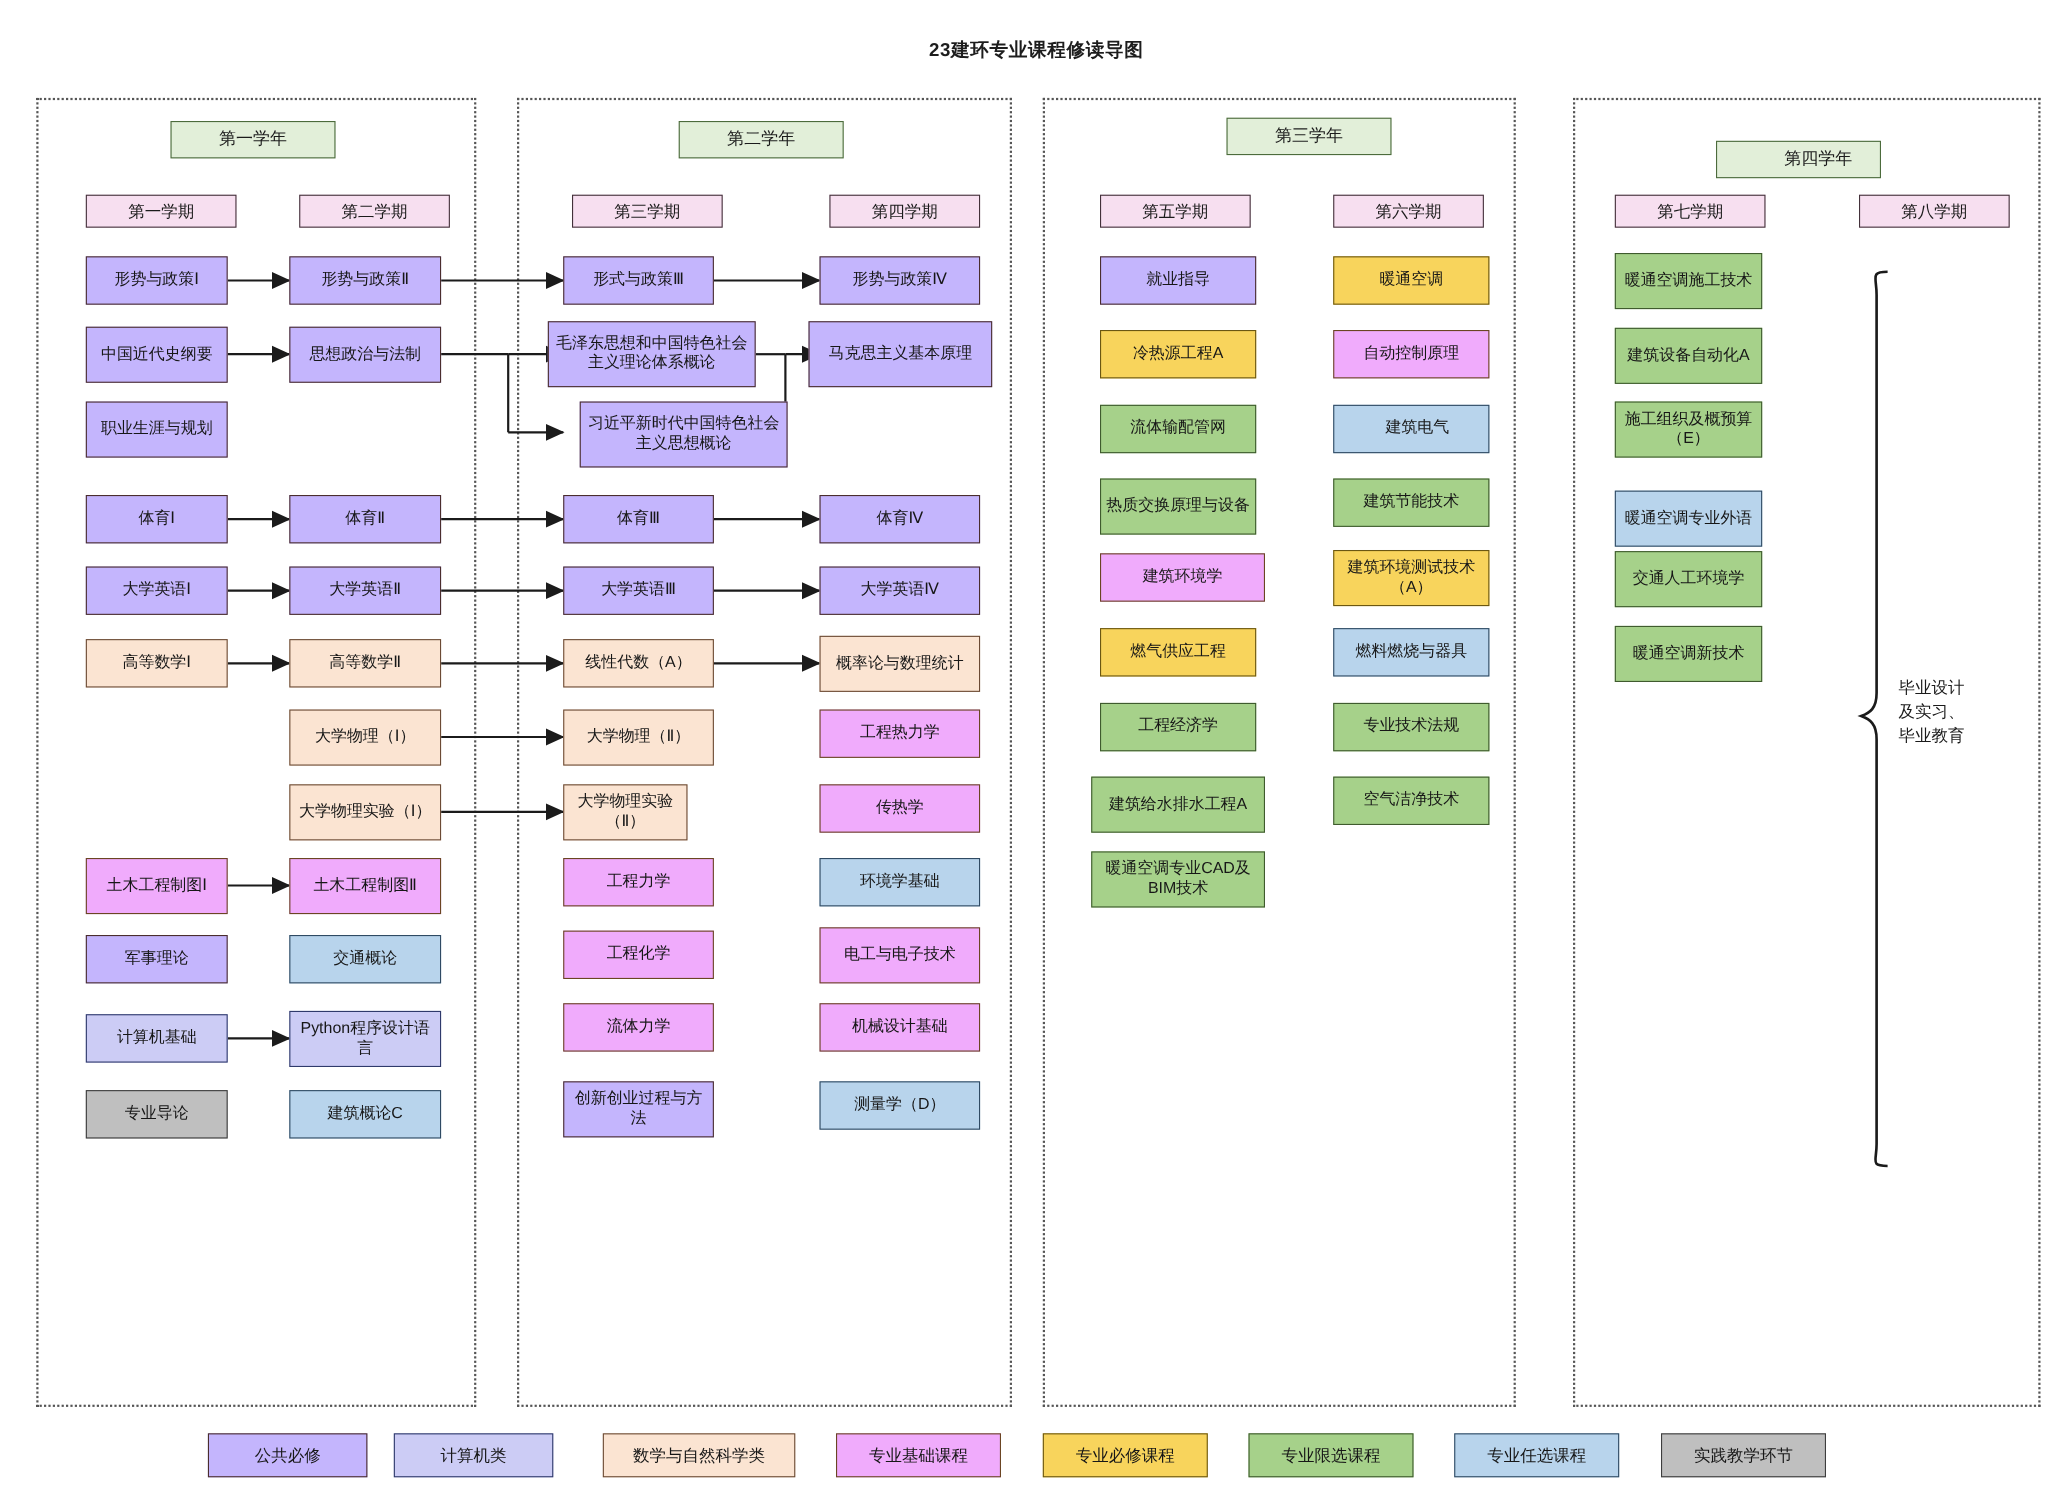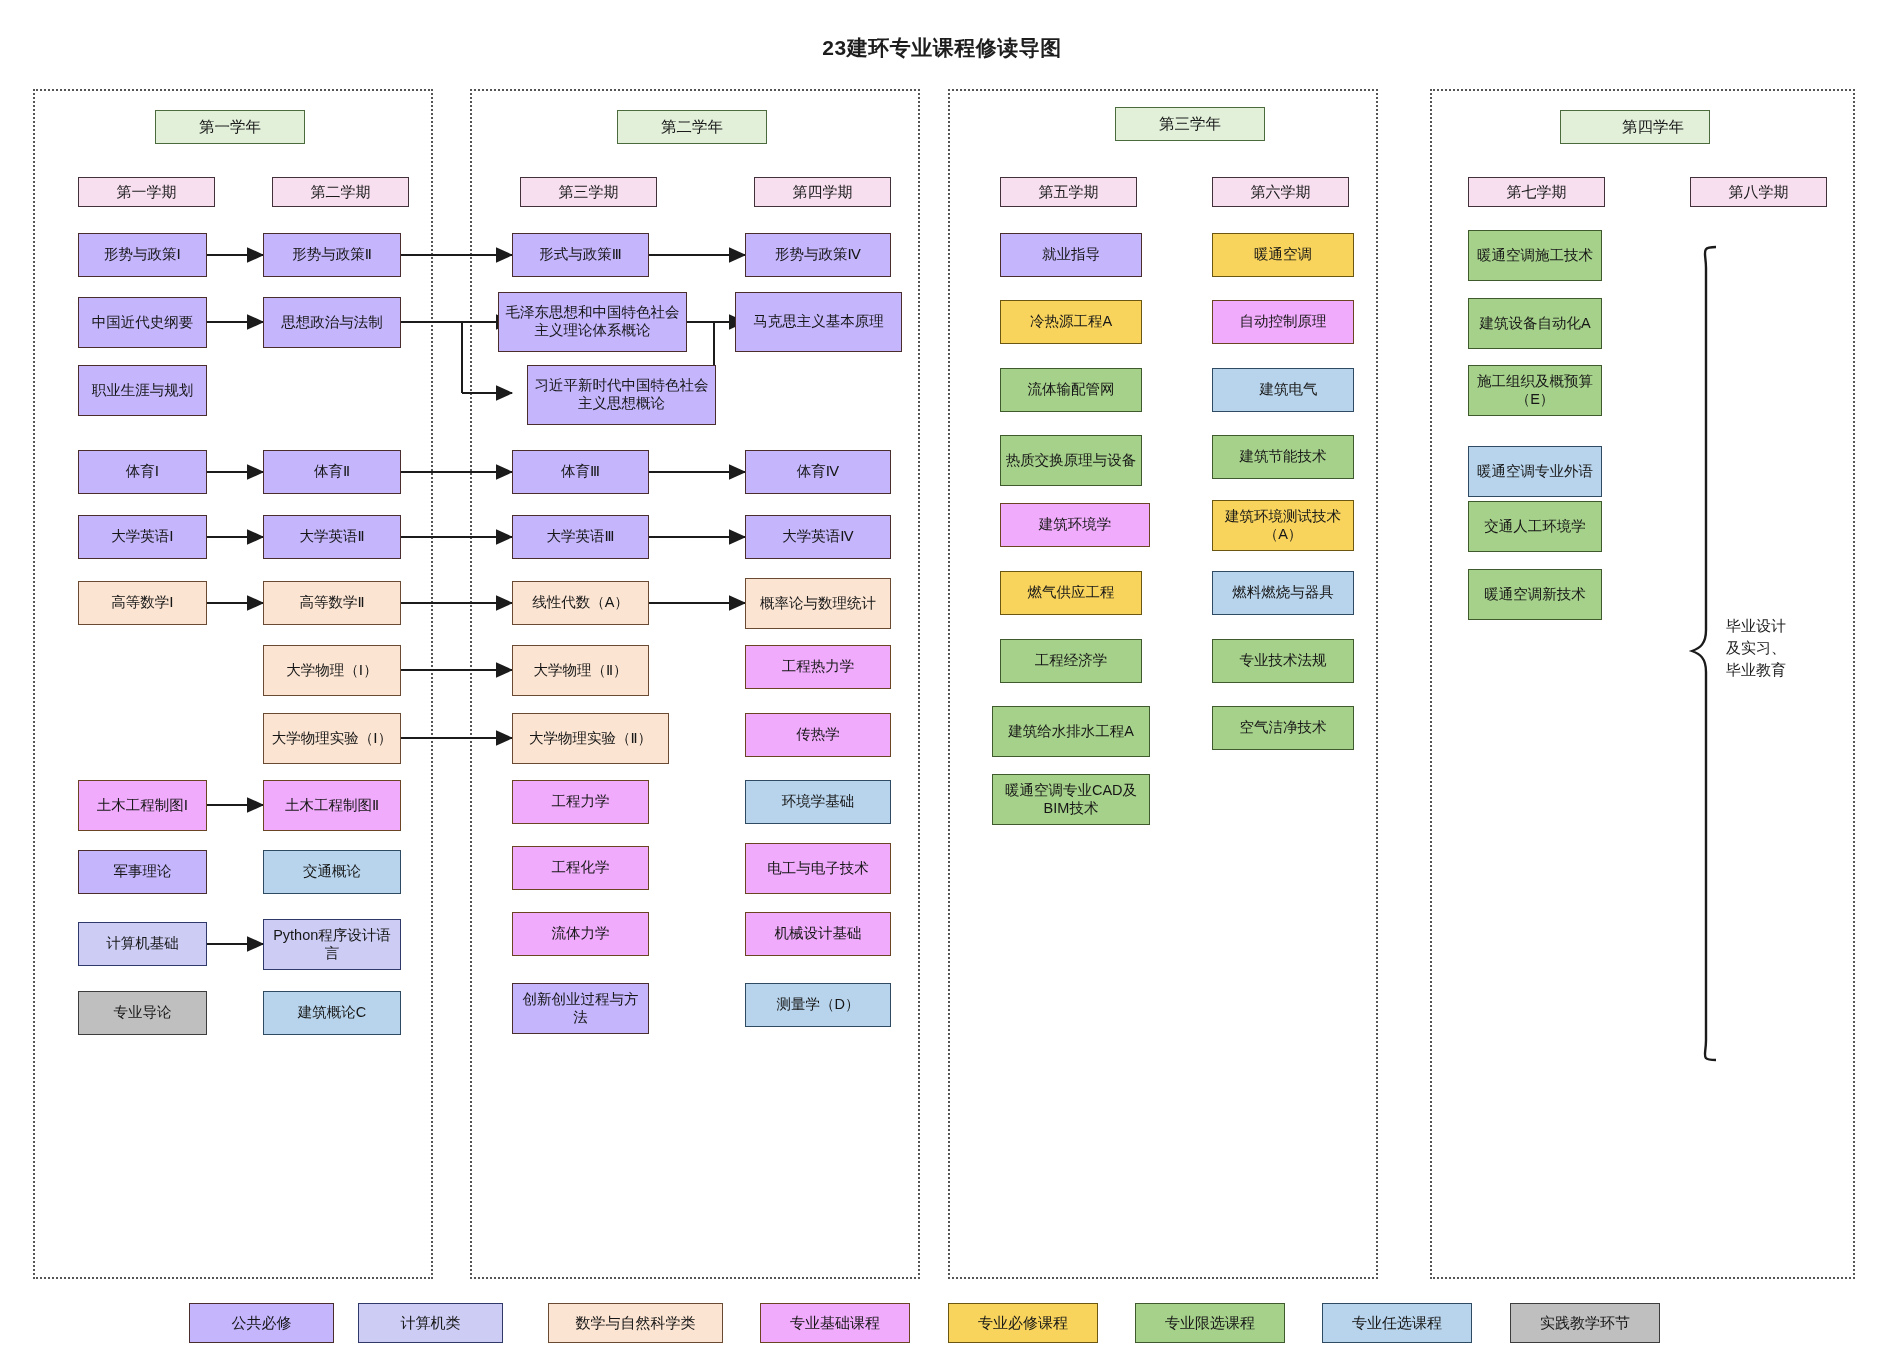--- a/index.html
+++ b/index.html
@@ -12,21 +12,21 @@
     position: relative;
     width: 1884px;
     height: 1367px;
     background: #ffffff;
     overflow: hidden;
   }
   #title {
     position: absolute;
     top: 34px; left: 0; width: 1884px;
     text-align: center;
-    font-size: 21px;
+    font-size: 17px;
     font-weight: bold;
     color: #1d1d1d;
     letter-spacing: 0.5px;
   }
   .year-panel {
     position: absolute;
     border: 2px dotted #555;
     background: transparent;
   }
   .year-label {
@@ -110,21 +110,21 @@
   <div id="title">23建环专业课程修读导图</div>
 
   <div class="year-panel" style="left:33px; top:89px; width:400px; height:1190px;"></div>
   <div class="year-panel" style="left:470px; top:89px; width:450px; height:1190px;"></div>
   <div class="year-panel" style="left:948px; top:89px; width:430px; height:1190px;"></div>
   <div class="year-panel" style="left:1430px; top:89px; width:425px; height:1190px;"></div>
 
   <div class="year-label" style="left:155px; top:110px; width:150px; height:34px;">第一学年</div>
   <div class="year-label" style="left:617px; top:110px; width:150px; height:34px;">第二学年</div>
   <div class="year-label" style="left:1115px; top:107px; width:150px; height:34px;">第三学年</div>
-  <div class="year-label" style="left:1560px; top:110px; width:150px; height:34px;padding-left:36px;">第四学年</div>
+  <div class="year-label" style="left:1560px; top:128px; width:150px; height:34px;padding-left:36px;">第四学年</div>
 
   <div class="sem-label" style="left:78px; top:177px; width:137px; height:30px;">第一学期</div>
   <div class="sem-label" style="left:272px; top:177px; width:137px; height:30px;">第二学期</div>
   <div class="sem-label" style="left:520px; top:177px; width:137px; height:30px;">第三学期</div>
   <div class="sem-label" style="left:754px; top:177px; width:137px; height:30px;">第四学期</div>
   <div class="sem-label" style="left:1000px; top:177px; width:137px; height:30px;">第五学期</div>
   <div class="sem-label" style="left:1212px; top:177px; width:137px; height:30px;">第六学期</div>
   <div class="sem-label" style="left:1468px; top:177px; width:137px; height:30px;">第七学期</div>
   <div class="sem-label" style="left:1690px; top:177px; width:137px; height:30px;">第八学期</div>
 
@@ -210,21 +210,21 @@
   <div class="course cat-computer" style="left:263px; top:919px; width:138px; height:51px;">Python程序设计语言</div>
   <div class="course cat-optional" style="left:263px; top:991px; width:138px; height:44px;">建筑概论C</div>
 
   <div class="course cat-public" style="left:512px; top:233px; width:137px; height:44px;">形式与政策Ⅲ</div>
   <div class="course cat-public" style="left:498px; top:292px; width:189px; height:60px;">毛泽东思想和中国特色社会主义理论体系概论</div>
   <div class="course cat-public" style="left:527px; top:365px; width:189px; height:60px;">习近平新时代中国特色社会主义思想概论</div>
   <div class="course cat-public" style="left:512px; top:450px; width:137px; height:44px;">体育Ⅲ</div>
   <div class="course cat-public" style="left:512px; top:515px; width:137px; height:44px;">大学英语Ⅲ</div>
   <div class="course cat-math" style="left:512px; top:581px; width:137px; height:44px;">线性代数（A）</div>
   <div class="course cat-math" style="left:512px; top:645px; width:137px; height:51px;">大学物理（Ⅱ）</div>
-  <div class="course cat-math" style="left:512px; top:713px; width:157px; height:51px;">大学物理实验（Ⅱ）</div>
+  <div class="course cat-math" style="left:512px; top:713px; width:113px; height:51px;">大学物理实验（Ⅱ）</div>
   <div class="course cat-basic" style="left:512px; top:780px; width:137px; height:44px;">工程力学</div>
   <div class="course cat-basic" style="left:512px; top:846px; width:137px; height:44px;">工程化学</div>
   <div class="course cat-basic" style="left:512px; top:912px; width:137px; height:44px;">流体力学</div>
   <div class="course cat-public" style="left:512px; top:983px; width:137px; height:51px;">创新创业过程与方法</div>
 
   <div class="course cat-public" style="left:745px; top:233px; width:146px; height:44px;">形势与政策Ⅳ</div>
   <div class="course cat-public" style="left:735px; top:292px; width:167px; height:60px;">马克思主义基本原理</div>
   <div class="course cat-public" style="left:745px; top:450px; width:146px; height:44px;">体育Ⅳ</div>
   <div class="course cat-public" style="left:745px; top:515px; width:146px; height:44px;">大学英语Ⅳ</div>
   <div class="course cat-math" style="left:745px; top:578px; width:146px; height:51px;">概率论与数理统计</div>

